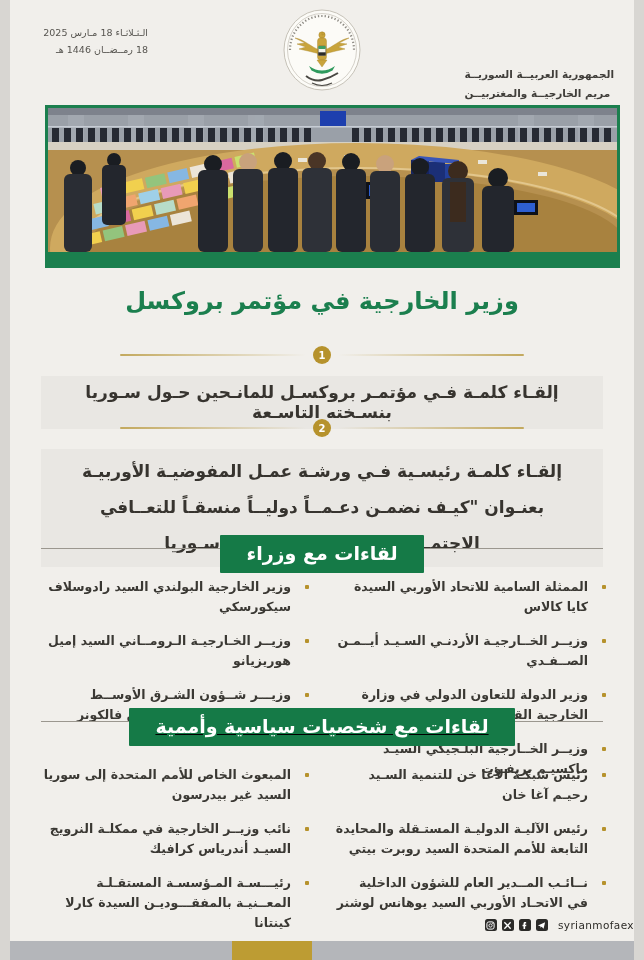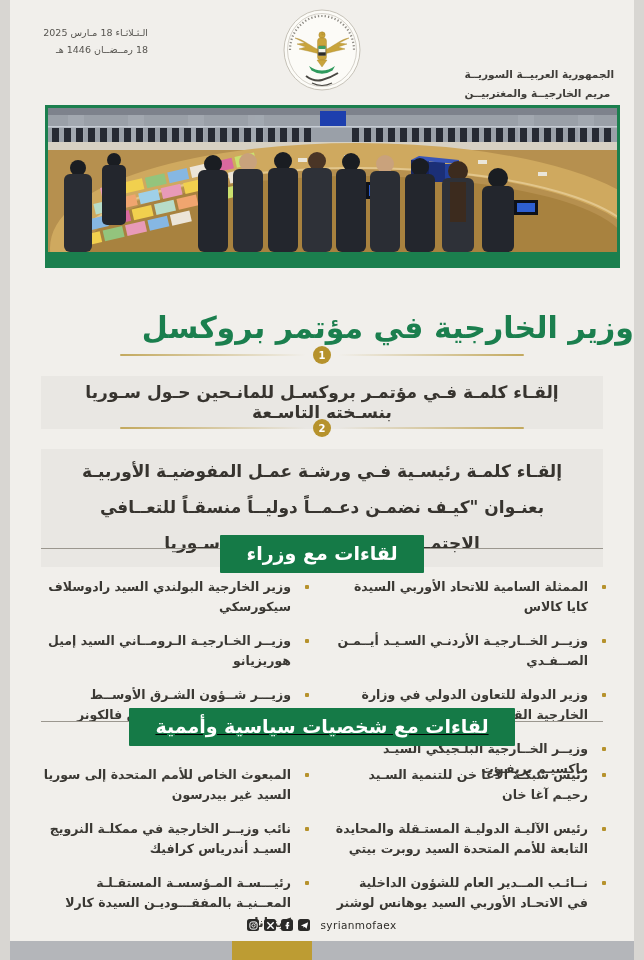--- a/index.html
+++ b/index.html
@@ -10,22 +10,22 @@
         direction:rtl;text-align:right;line-height:1.8;}
   .org{position:absolute;right:20px;top:27px;font-size:10.5px;font-weight:bold;color:#403e3a;
        direction:rtl;text-align:left;line-height:1.8;margin-top:38px;}
   .emblem{position:absolute;left:50%;top:8px;transform:translateX(-50%);}
   
   .photo{position:absolute;left:35px;top:105px;width:575px;height:163px;box-sizing:border-box;
          border:3px solid #1b7f4e;background:#9aa0a8;}
   .photo svg{display:block;}
   .photo-bar{position:absolute;left:0;right:0;bottom:0;height:13px;background:#1b7f4e;}
   
-  .title{position:absolute;left:0;right:0;top:287px;direction:rtl;
-         font-size:30px;font-weight:bold;color:#1b7f4e;letter-spacing:-0.5px;margin-top:23px;}
+  .title{position:absolute;left:0;right:0;top:287px;text-align:center;direction:rtl;
+         font-size:24px;font-weight:bold;color:#1b7f4e;letter-spacing:-0.5px;}
   
   .divider{position:absolute;left:110px;right:110px;display:flex;align-items:center;gap:7px;}
   .divider .line{flex:1;height:2px;border-radius:1px;}
   .divider .line.l{background:linear-gradient(to left,#c3a95e,rgba(195,169,94,0));}
   .divider .line.r{background:linear-gradient(to right,#c3a95e,rgba(195,169,94,0));}
   .num{width:18px;height:18px;border-radius:50%;background:#b6922c;color:#fff;
        font-size:10px;font-weight:bold;display:flex;align-items:center;justify-content:center;}
   .d1{top:346px;} .d2{top:419px;}
   
   .strip{position:absolute;left:31px;right:31px;background:#e9e7e3;direction:rtl;
@@ -39,21 +39,21 @@
                font-size:19px;font-weight:bold;padding:7px 26px 9px;direction:rtl;border-radius:1px;}
   .b1{top:528px;} .b2{top:701px;text-decoration:underline;}
   
   .list{position:absolute;left:28px;right:28px;display:flex;direction:rtl;gap:26px;}
   .l1{top:577px;} .l2{top:765px;}
   .col{flex:1;min-width:0;}
   .li{display:flex;direction:rtl;gap:14px;margin-bottom:14px;font-size:12.5px;font-weight:bold;
       color:#3a3833;line-height:1.6;text-align:right;}
   .blt{flex:0 0 4px;width:4px;height:4px;background:#b6922c;margin-top:8px;border-radius:1px;}
   
-  .social{position:absolute;left:0;right:0;top:919px;display:flex;justify-content:center;
+  .social{position:absolute;left:0;right:0;top:919px;display:flex;justify-content:flex-end;
           align-items:center;gap:5px;}
   .sicon{width:12px;height:12px;border-radius:2.5px;background:#2b2a28;display:flex;
          align-items:center;justify-content:center;}
   .handle{font-size:10.5px;color:#2e2c28;margin-left:5px;letter-spacing:0.4px;}
   .bottombar{position:absolute;left:0;bottom:0;width:100%;height:19px;background:#b4b6ba;}
   .goldseg{position:absolute;left:222px;top:0;width:80px;height:100%;background:#bd9c33;}
 </style>
 </head>
 <body>
 

